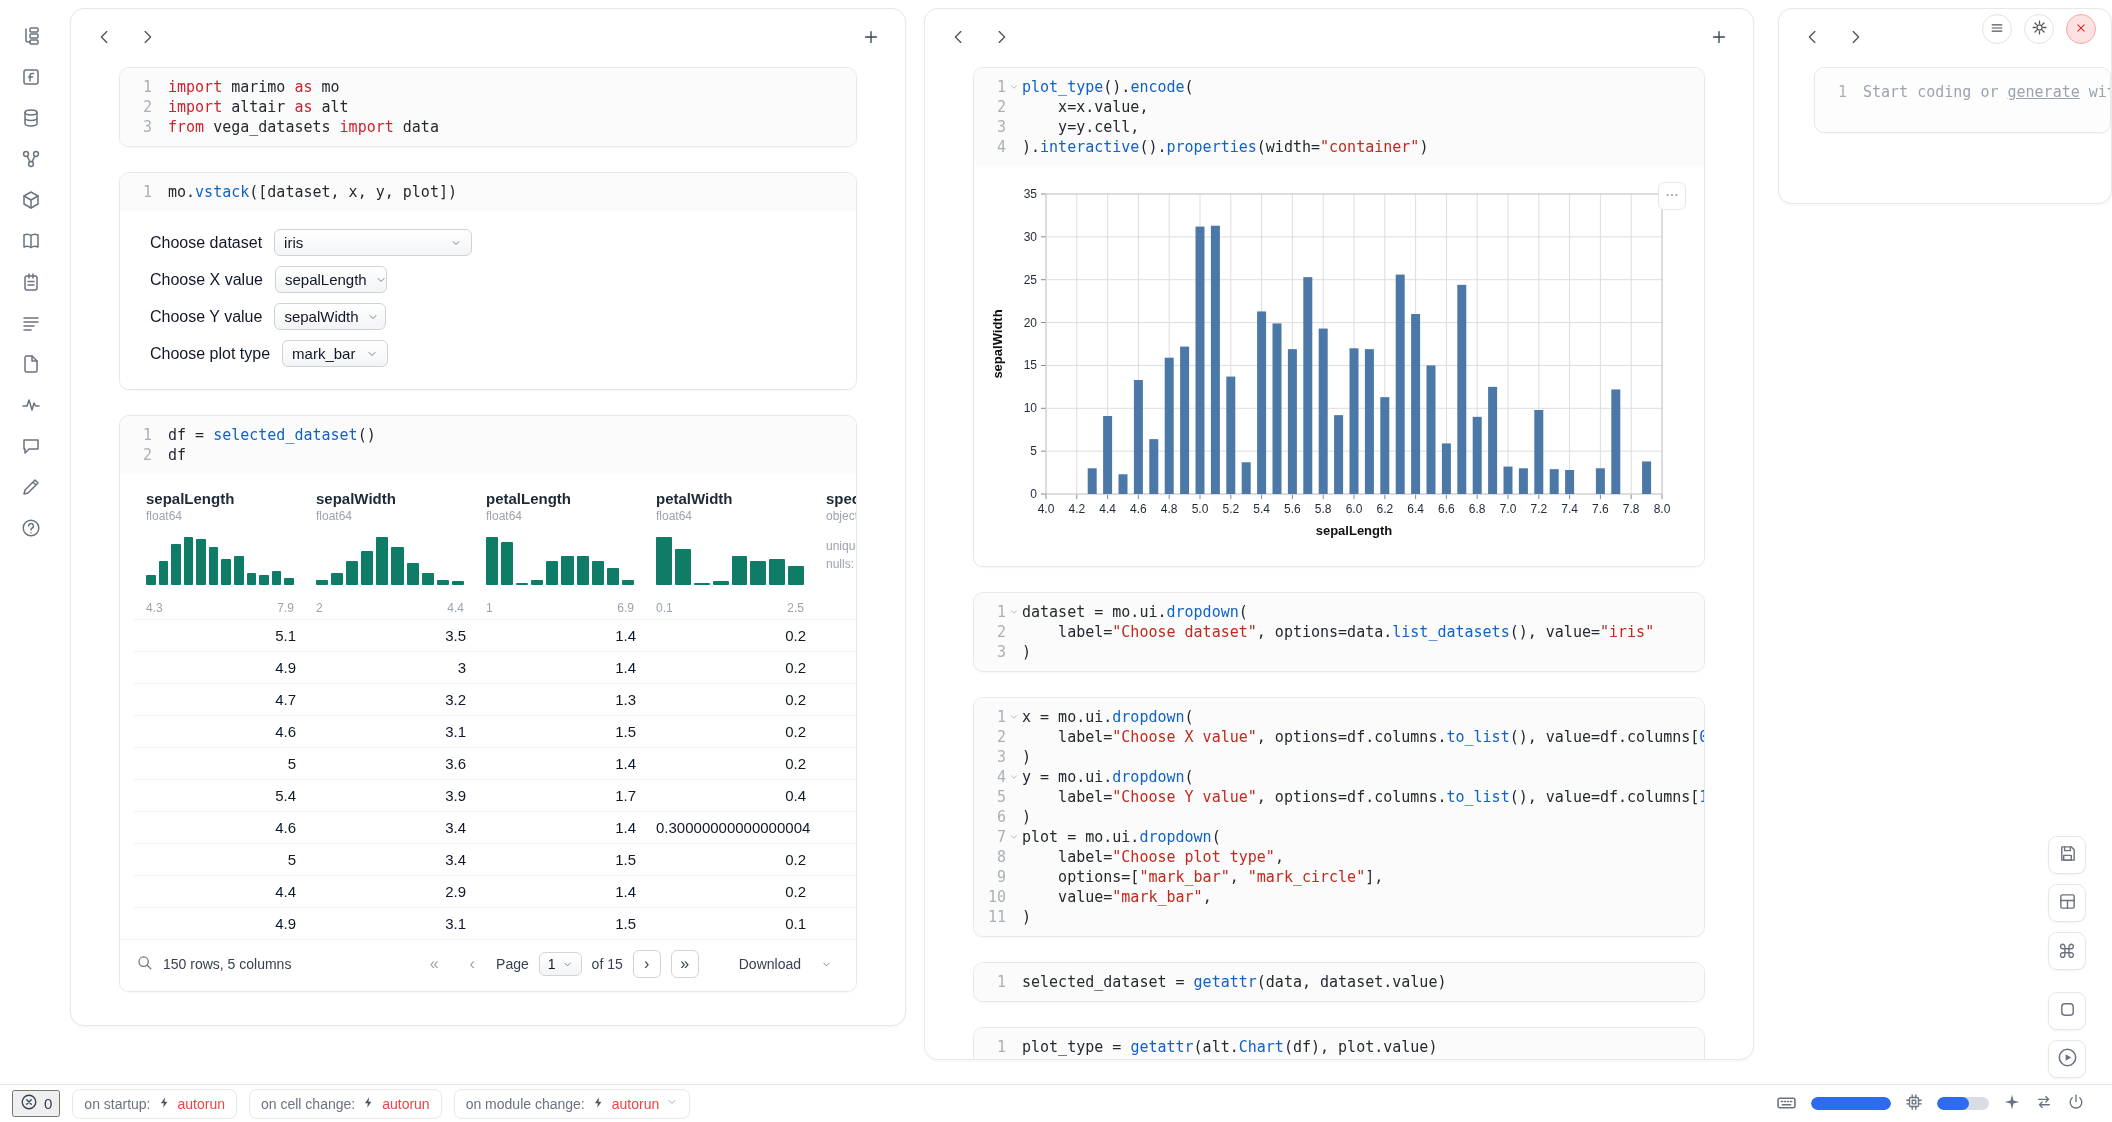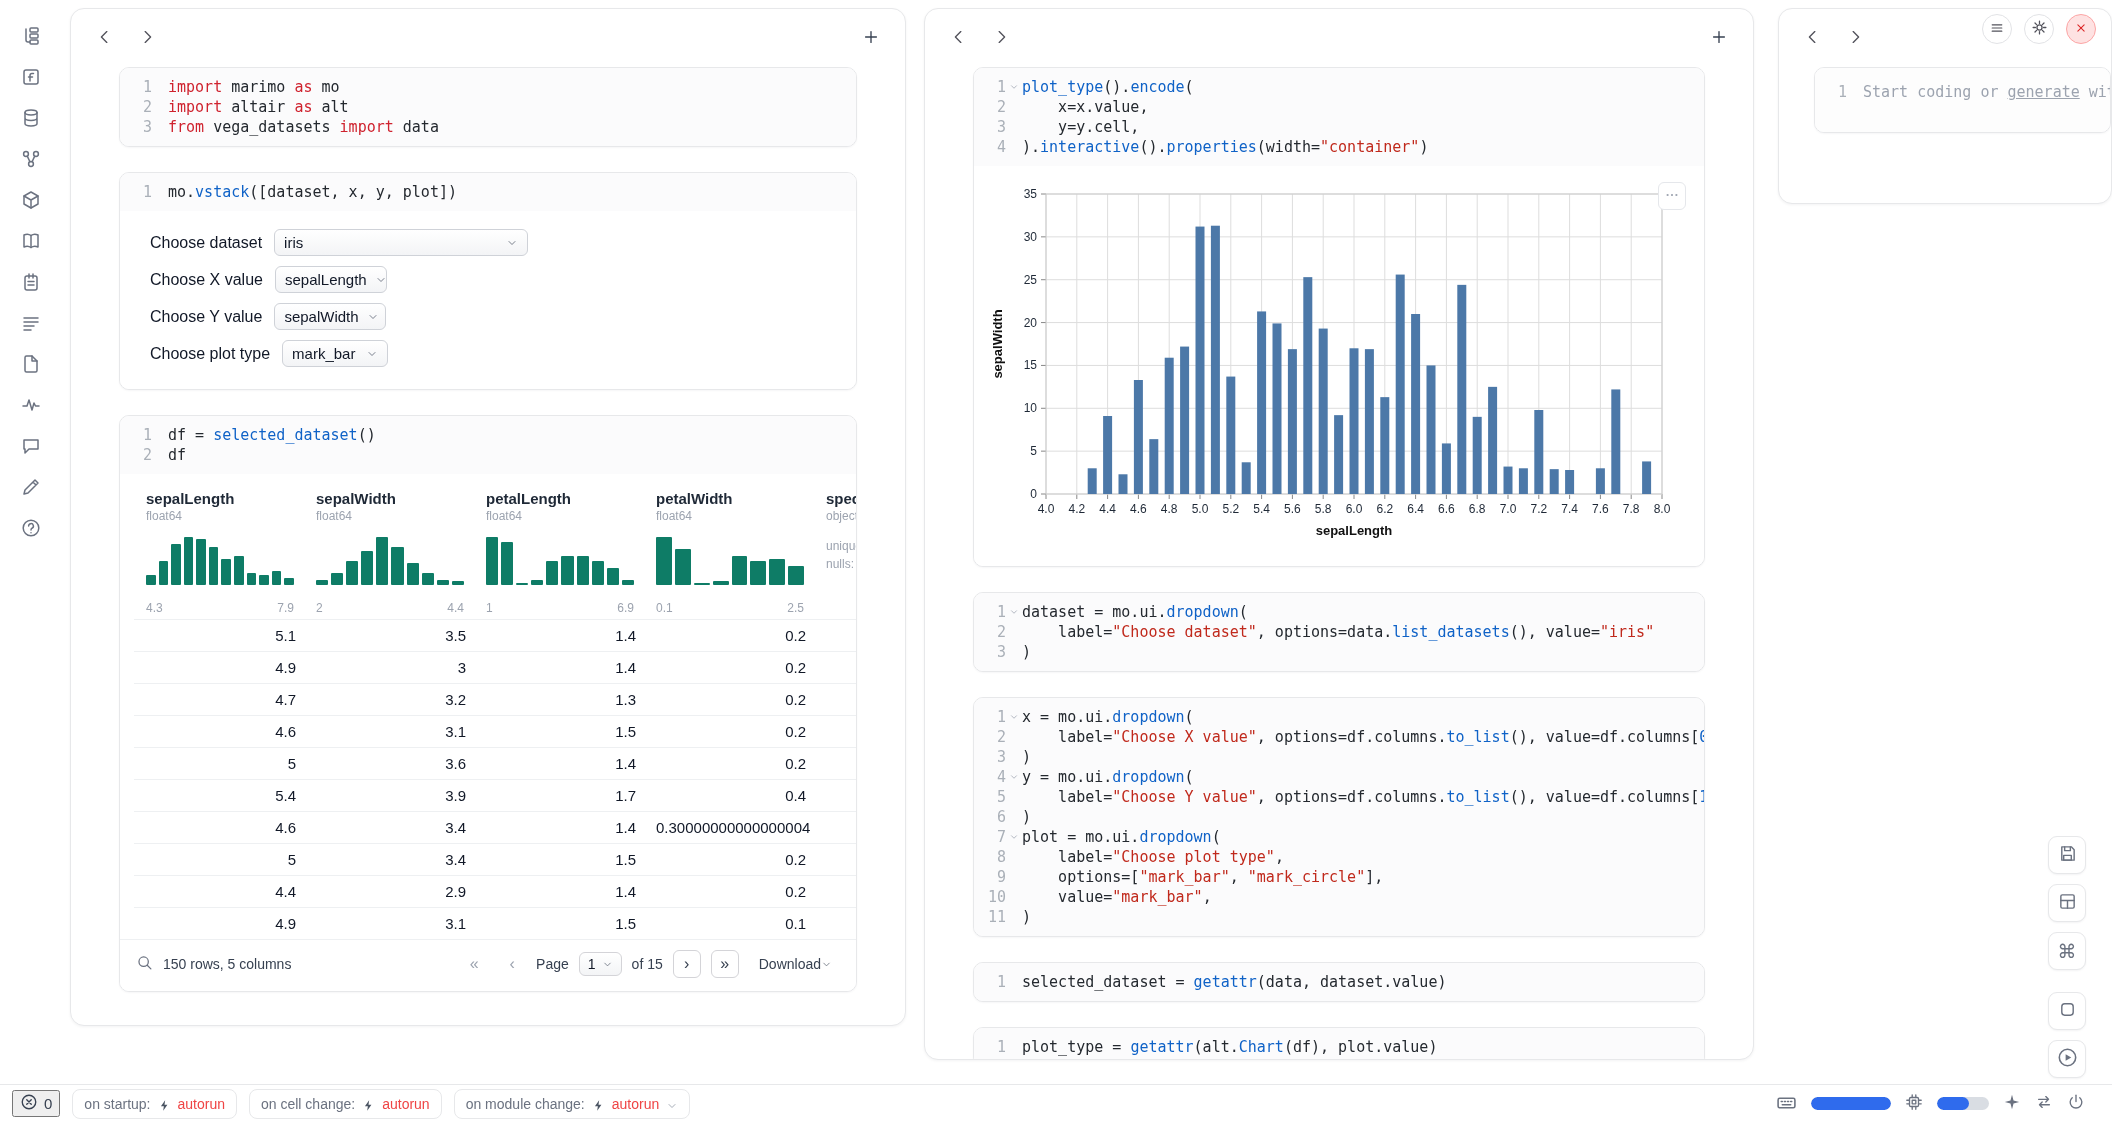--- a/index.html
+++ b/index.html
@@ -32,61 +32,61 @@
   .tok-kw{color:#cf222e;text-align:right;}
   .tok-str{color:#c0291c;}
   .tok-fn{color:#0f62c7;}
   .tok-num{color:#0f62c7;}
   .output{background:#fff;}
   
   .controls-out{padding:18px 0 22px 30px;display:flex;flex-direction:column;gap:10px;}
   .ctl-row{display:flex;align-items:center;gap:12px;font-size:16px;color:#111827;}
   .select{display:inline-flex;align-items:center;justify-content:space-between;gap:8px;border:1px solid #cfd2d8;border-radius:6px;background:linear-gradient(#ffffff,#f3f4f6);padding:4px 9px;font-size:15px;cursor:pointer;box-sizing:border-box;color:#111827;}
   .select .chev{color:#6b7280;display:flex;}
-  .w-lg{width:254px;}.w-md{width:112px;}.w-sm{width:106px;}
+  .w-lg{width:198px;}.w-md{width:112px;}.w-sm{width:106px;}
   
   .table-wrap{padding:6px 0 0 14px;overflow:hidden;}
   .thead{display:flex;}
   .th{width:170px;flex:none;padding:10px 8px 4px 12px;box-sizing:border-box;cursor:pointer;}
   .th-name{font-size:15px;font-weight:bold;color:#1f2937;white-space:nowrap;}
   .th-dtype{font-size:12px;color:#9ca3af;margin-top:2px;}
   .hist{display:flex;align-items:flex-end;gap:3px;height:50px;margin-top:12px;width:148px;}
   .hb{flex:1;background:#0e7c66;border-radius:1px;min-height:2px;}
   .th-range{display:flex;justify-content:space-between;width:148px;font-size:12px;color:#9ca3af;margin-top:16px;}
   .th-summary{font-size:12px;color:#9ca3af;margin-top:14px;line-height:18px;white-space:nowrap;}
   .tr{display:flex;border-top:1px solid #eef0f2;cursor:default;text-align:right;}
   .td{width:170px;flex:none;padding:7px 8px;box-sizing:border-box;font-size:15px;color:#111827;white-space:nowrap;overflow:hidden;padding-left:12px;}
   .tf{display:flex;align-items:center;gap:10px;padding:10px 18px 13px 16px;border-top:1px solid #eef0f2;font-size:14px;color:#374151;}
   .tf .spacer{flex:1;}
   .pg{width:28px;height:28px;display:flex;align-items:center;justify-content:center;background:#fff;border:1px solid #d4d4d8;border-radius:6px;color:#374151;font-size:16px;cursor:pointer;padding:0;}
   .pg.ghost{border:none;background:none;color:#9ca3af;}
   .mini-select{display:inline-flex;align-items:center;gap:6px;border:1px solid #d4d4d8;border-radius:6px;padding:3px 8px;background:linear-gradient(#ffffff,#f3f4f6);font-size:14px;cursor:pointer;color:#111827;}
   .mini-select .chev{color:#6b7280;display:flex;}
-  .download{margin-left:4px;display:inline-flex;align-items:center;gap:0;border:none;background:none;font-size:14px;color:#374151;cursor:pointer;justify-content:space-between;}
+  .download{margin-left:24px;display:inline-flex;align-items:center;gap:20px;border:none;background:none;font-size:14px;color:#374151;cursor:pointer;justify-content:space-between;}
   .download .chev{display:flex;color:#6b7280;}
   
   .chart-out{position:relative;padding:12px 8px 6px 14px;}
   .chart-menu{position:absolute;top:16px;right:18px;width:28px;height:28px;border:1px solid #e5e7eb;border-radius:6px;background:#fff;color:#9ca3af;display:flex;align-items:center;justify-content:center;cursor:pointer;}
   
   .ai-cell .code{padding:14px 0 30px 0;background:#fdfdfd;}
   .placeholder{color:#9ca3af;}
   .gen-link{color:#9ca3af;text-decoration:underline;cursor:pointer;}
   
   .top-controls{position:absolute;top:14px;right:16px;display:flex;gap:12px;z-index:5;}
   .tc-btn{width:30px;height:30px;border-radius:50%;border:1px solid #e2e3e6;background:#fff;color:#52525b;display:flex;align-items:center;justify-content:center;cursor:pointer;padding:0;}
   .tc-btn.danger{background:#fee2e2;border-color:#fca5a5;color:#dc2626;}
   
   .fab-col{position:absolute;right:26px;bottom:44px;display:flex;flex-direction:column;gap:10px;z-index:5;}
   .fab{width:38px;height:38px;border-radius:9px;border:1px solid #e7e8ea;background:#fff;color:#6b7280;display:flex;align-items:center;justify-content:center;box-shadow:0 1px 2px rgba(16,24,40,.05);cursor:pointer;padding:0;}
   .fab.gap{margin-top:12px;}
   .cmd-glyph{font-size:19px;line-height:1;color:#6b7280;font-family:"DejaVu Sans", sans-serif;}
   
   .status-bar{position:absolute;left:0;bottom:0;width:2112px;height:38px;border-top:1px solid #e7e8ea;background:#fff;display:flex;align-items:center;padding:0 27px 0 12px;gap:12px;box-sizing:border-box;z-index:6;}
   .sb-err{display:flex;align-items:center;gap:6px;color:#374151;font-size:15px;cursor:pointer;}
-  .chip{display:flex;align-items:flex-end;gap:7px;border:1px solid #e7e8ea;border-radius:8px;background:#fff;padding:6px 11px;font-size:14px;cursor:pointer;}
+  .chip{display:flex;align-items:flex-start;gap:7px;border:1px solid #e7e8ea;border-radius:8px;background:#fff;padding:6px 11px;font-size:14px;cursor:pointer;}
   .chip-label{color:#6b7280;}
   .chip-value{color:#ef4444;}
   .bolt{color:#4b5563;display:flex;}
   .chip .chev{color:#9ca3af;display:flex;}
   .sb-right{margin-left:auto;display:flex;align-items:center;gap:14px;color:#6b7280;}
   .sb-icon-btn{border:none;background:none;color:#6b7280;cursor:pointer;display:flex;align-items:center;justify-content:center;padding:0;}
   .meter{height:13px;border-radius:7px;background:#d9dde3;overflow:hidden;cursor:pointer;}
   .meter-a{width:80px;}
   .meter-b{width:52px;}
   .meter-fill{height:100%;background:#2f6bed;border-radius:7px;}

